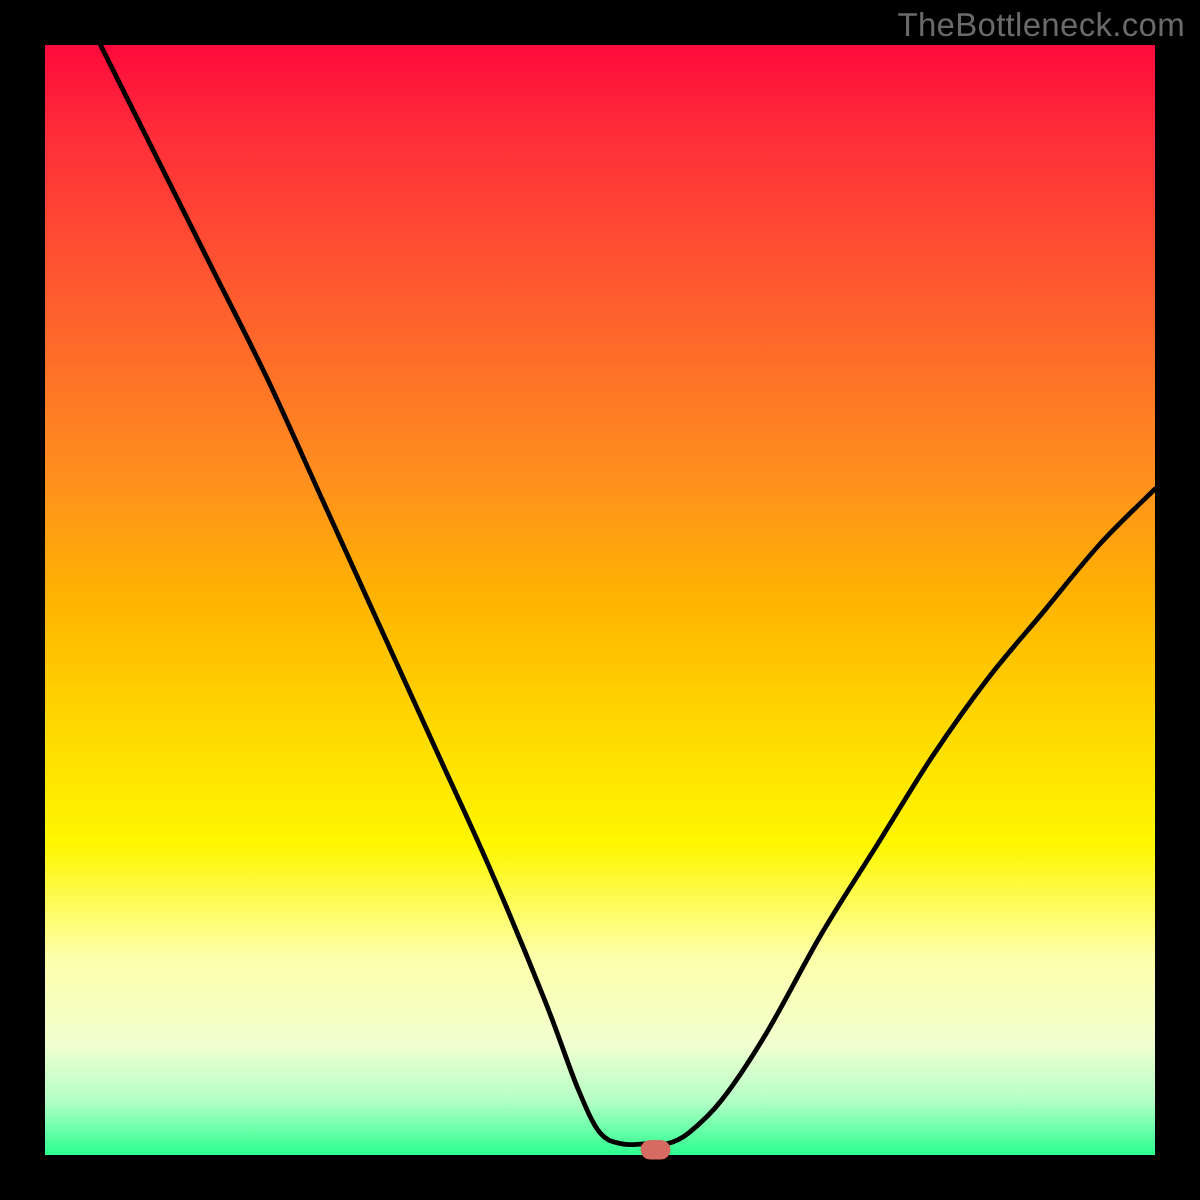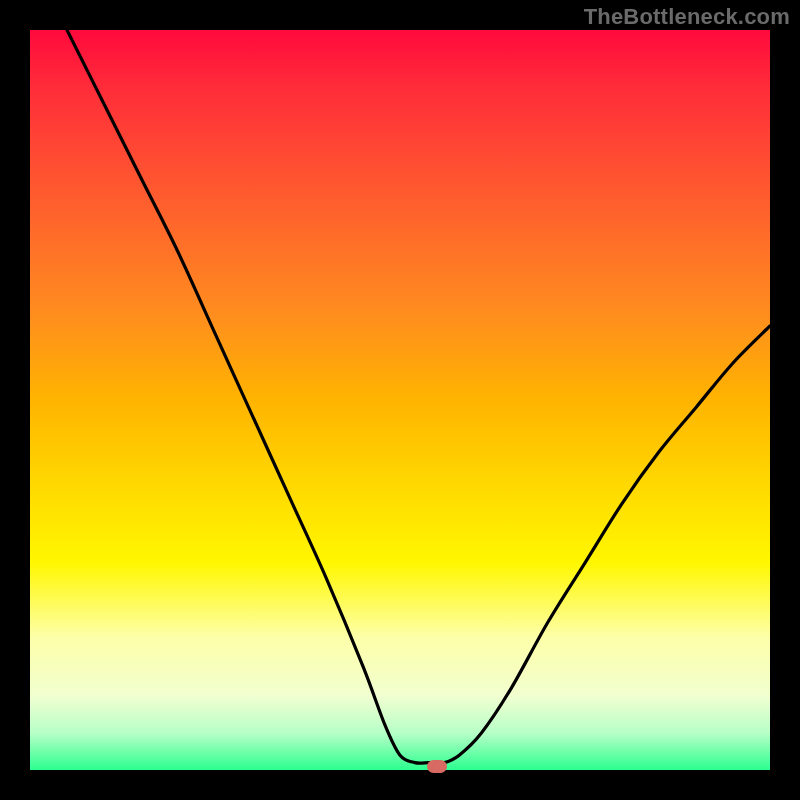--- a/index.html
+++ b/index.html
@@ -35,21 +35,21 @@
       #f1ffd0 90%,
       #b7ffc7 95%,
       #2bff8f 100%);
   }
   .watermark {
     position: absolute;
     top: 4px;
     right: 10px;
     font-family: Arial, Helvetica, sans-serif;
     font-size: 22px;
-    font-weight: 700;
+    font-weight: 400;
     color: #6a6a6a;
     letter-spacing: 0.2px;
     user-select: none;
   }
   svg.curve {
     position: absolute;
     left: 0;
     top: 0;
     width: 740px;
     height: 740px;

